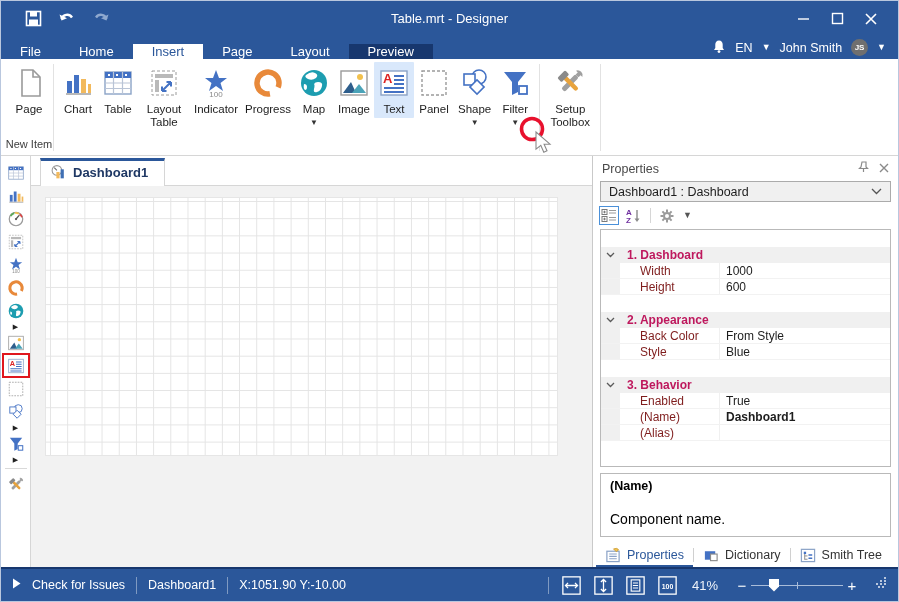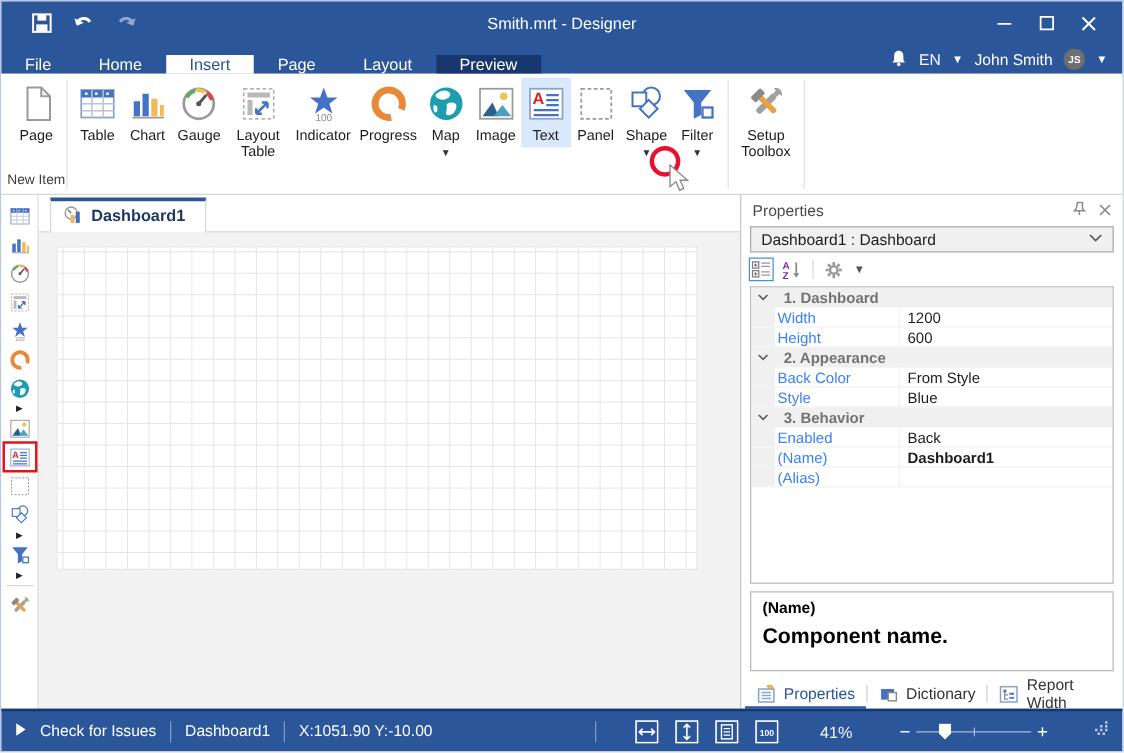--- a/index.html
+++ b/index.html
@@ -59,38 +59,38 @@
   .props-header-right { margin-left:auto; display:flex; gap:10px; align-items:center; color:#8a8a8a; }
   .props-selector { margin:0 7px; height:21px; background:#f0f0f0; border:1px solid #ababab; display:flex; align-items:center; padding:0 8px; color:#1d1d1d; flex:0 0 auto; }
   .props-selector .sel-caret { margin-left:auto; color:#555; font-size:10px; }
   .props-toolbar { height:27px; display:flex; align-items:center; gap:8px; padding:0 8px; flex:0 0 auto; }
   .ptool { display:flex; align-items:center; }
   .ptool.selected { outline:1px solid #4a90d9; outline-offset:1px; }
   .ptool-sep { width:1px; height:15px; background:#d6d6d6; }
   .prop-grid { flex:1; margin:0 7px; border:1px solid #b9b9b9; overflow:hidden; background:#fff; }
   .prow { height:16px; display:flex; align-items:center; font-size:12px; }
   .prow .gutter { width:19px; height:100%; background:#f0f0f0; display:flex; align-items:center; justify-content:center; color:#5a5a5a; font-size:9px; flex:0 0 auto; }
-  .prow.category { background:#f0f0f0; font-weight:bold; color:#737373; }
+  .prow.category { background:#f0f0f0; font-weight:bold; color:#be185d;margin-top:17px; }
   .prow.category .cat-label { padding-left:7px; }
   .prow.prop { border-bottom:1px solid #f2f2f2; }
-  .prow .plabel { width:100px; padding-left:2px; color:#3b82f6; border-right:1px solid #f0f0f0; height:100%; display:flex; align-items:center; flex:0 0 auto;text-align:center; }
+  .prow .plabel { width:100px; padding-left:20px; color:#7f1d1d; border-right:1px solid #f0f0f0; height:100%; display:flex; align-items:center; flex:0 0 auto;text-align:center; }
   .prow .pvalue { flex:1; padding-left:6px; color:#1d1d1d; }
   .prow .pvalue.bold { font-weight:bold; }
   .prop-desc { margin:6px 7px; border:1px solid #b9b9b9; height:64px; padding:5px 9px; flex:0 0 auto; }
   .prop-desc .dtitle { font-weight:bold; font-size:12.5px; }
-  .prop-desc .dtext { font-size:17px; margin-top:6px;font-weight:bold; }
+  .prop-desc .dtext { font-size:14px; margin-top:18px; }
   .panel-tabs { height:24px; display:flex; align-items:stretch; padding:0 3px; flex:0 0 auto; }
   .panel-tab { display:flex; align-items:center; gap:6px; padding:0 9px; font-size:12.5px; color:#333; }
   .panel-tab.active { color:var(--accent); box-shadow:inset 0 -2px 0 var(--accent); }
   .panel-tab-sep { width:1px; height:14px; background:#d0d0d0; align-self:center; }
 
   
   .statusbar { height:34px; background:var(--accent); border-top:2px solid var(--navy); color:#fff; display:flex; align-items:center; padding:0 11px; gap:11px; font-size:12.5px; flex:0 0 auto; }
   .st-sep { width:1px; height:17px; background:rgba(255,255,255,.4); }
-  .st-right { margin-left:auto; display:flex; align-items:center; gap:31px; }
+  .st-right { margin-left:auto; display:flex; align-items:center; gap:13px; }
   .zoom-pct { font-size:13px; color:#eef3fa; min-width:30px; text-align:center; }
   .zslider { display:flex; align-items:center; gap:0; }
   .zminus,.zplus { font-size:15px; color:#fff; width:18px; text-align:center; }
   .ztrack { width:92px; height:1px; background:#a9bcd9; position:relative; }
   .ztrack .tick { position:absolute; left:50%; top:-3px; width:1px; height:7px; background:#a9bcd9; }
   .zthumb { position:absolute; left:18px; top:-6px; width:10px; height:13px; background:#fff; clip-path:polygon(0 0,100% 0,100% 62%,50% 100%,0 62%); }
   .grip { align-self:flex-end; margin-bottom:3px; }
 
   
   .cursor-overlay { position:absolute; left:505px; top:104px; z-index:50; pointer-events:none; }
@@ -116,21 +116,21 @@
             <path d="M2.5 4.5 L4.5 10.5 L10 8.2 Z" fill="#fff"></path>
           </svg>
         </span>
       <span class="tb-btn">
           <svg width="20" height="17" viewBox="0 0 20 17">
             <path d="M15.5 9 C14 4.5 8 3 5 7.5" fill="none" stroke="#8fa9cf" stroke-width="2.4"></path>
             <path d="M17.5 4.5 L15.5 10.5 L10 8.2 Z" fill="#8fa9cf"></path>
           </svg>
         </span>
     </div>
-    <div class="tb-title">Smith.mrt - Designer</div>
+    <div class="tb-title">Table.mrt - Designer</div>
     <div class="tb-win">
       <span class="tb-btn">
           <svg width="13" height="13" viewBox="0 0 13 13">
             <line x1="1" y1="7" x2="12" y2="7" stroke="#fff" stroke-width="1.4"></line>
           </svg>
         </span>
       <span class="tb-btn">
           <svg width="13" height="13" viewBox="0 0 13 13">
             <rect x="1.5" y="1.5" width="10" height="10" fill="none" stroke="#fff" stroke-width="1.4"></rect>
           </svg>
@@ -180,52 +180,39 @@
             </div>
           </div>
           <div class="rgroup-label">New Item</div>
         </div>
         <div class="rsep"></div>
         <div class="rgroup">
           <div class="rgroup-items">
             <div class="ritem">
               <span class="ricon">
                 <svg width="32" height="32" viewBox="0 0 32 32">
-                  <rect x="3" y="5" width="26" height="22" fill="#fff" stroke="#8ba3c7" stroke-width="1.4"></rect>
-                  <rect x="3" y="5" width="26" height="6" fill="#4472c4"></rect>
-                  <path d="M3 16 h26 M3 21.5 h26 M11.5 5 v22 M20.5 5 v22" stroke="#b9c4d6" stroke-width="1.2"></path>
-                  <path d="M6 8 l2 0 M14 8 l2 0 M23 8 l2 0" stroke="#fff" stroke-width="2"></path>
-                </svg>
-              </span>
-              <span>Table</span>
-            </div>
-            <div class="ritem">
-              <span class="ricon">
-                <svg width="32" height="32" viewBox="0 0 32 32">
                   <path d="M4 27 h25" stroke="#9a9a9a" stroke-width="1.4"></path>
                   <rect x="5" y="14" width="5" height="12" fill="#4472c4"></rect>
                   <rect x="12" y="8" width="5" height="18" fill="#4472c4"></rect>
                   <rect x="19" y="12" width="5" height="14" fill="#f2b95c"></rect>
                   <rect x="26" y="17" width="3" height="9" fill="#f2b95c"></rect>
                 </svg>
               </span>
               <span>Chart</span>
             </div>
             <div class="ritem">
               <span class="ricon">
                 <svg width="32" height="32" viewBox="0 0 32 32">
-                  <circle cx="16" cy="16" r="12" fill="#fff" stroke="#9a9a9a" stroke-width="2.2"></circle>
-                  <path d="M6.5 11 A11 11 0 0 1 13 5.6" fill="none" stroke="#5aab5a" stroke-width="3"></path>
-                  <path d="M14 5.3 A11 11 0 0 1 21 6.6" fill="none" stroke="#f2c14e" stroke-width="3"></path>
-                  <path d="M22.5 7.3 A11 11 0 0 1 26.6 13" fill="none" stroke="#d44" stroke-width="3"></path>
-                  <line x1="16" y1="16" x2="22" y2="9" stroke="#555" stroke-width="2.2"></line>
-                  <circle cx="16" cy="16" r="2" fill="#555"></circle>
-                </svg>
-              </span>
-              <span>Gauge</span>
+                  <rect x="3" y="5" width="26" height="22" fill="#fff" stroke="#8ba3c7" stroke-width="1.4"></rect>
+                  <rect x="3" y="5" width="26" height="6" fill="#4472c4"></rect>
+                  <path d="M3 16 h26 M3 21.5 h26 M11.5 5 v22 M20.5 5 v22" stroke="#b9c4d6" stroke-width="1.2"></path>
+                  <path d="M6 8 l2 0 M14 8 l2 0 M23 8 l2 0" stroke="#fff" stroke-width="2"></path>
+                </svg>
+              </span>
+              <span>Table</span>
             </div>
             <div class="ritem">
               <span class="ricon">
                 <svg width="32" height="32" viewBox="0 0 32 32">
                   <rect x="4" y="4" width="24" height="24" fill="#fff" stroke="#9a9a9a" stroke-dasharray="3 2"></rect>
                   <rect x="7" y="7" width="18" height="4" fill="#b9b9b9"></rect>
                   <rect x="7" y="13" width="4" height="12" fill="#b9b9b9"></rect>
                   <path d="M14 24 L23 15 M14 24 l0 -4.5 M14 24 l4.5 0 M23 15 l-4.5 0 M23 15 l0 4.5" fill="none" stroke="#4472c4" stroke-width="2"></path>
                 </svg>
               </span>
@@ -542,21 +529,21 @@
             <span class="gutter">
               <svg width="9" height="6" viewBox="0 0 9 6">
                 <path d="M1 1 L4.5 4.5 L8 1" fill="none" stroke="#5a5a5a" stroke-width="1.3"></path>
               </svg>
             </span>
             <span class="cat-label">1. Dashboard</span>
           </div>
           <div class="prow prop">
             <span class="gutter"></span>
             <span class="plabel">Width</span>
-            <span class="pvalue">1200</span>
+            <span class="pvalue">1000</span>
           </div>
           <div class="prow prop">
             <span class="gutter"></span>
             <span class="plabel">Height</span>
             <span class="pvalue">600</span>
           </div>
           <div class="prow category">
             <span class="gutter">
               <svg width="9" height="6" viewBox="0 0 9 6">
                 <path d="M1 1 L4.5 4.5 L8 1" fill="none" stroke="#5a5a5a" stroke-width="1.3"></path>
@@ -578,21 +565,21 @@
             <span class="gutter">
               <svg width="9" height="6" viewBox="0 0 9 6">
                 <path d="M1 1 L4.5 4.5 L8 1" fill="none" stroke="#5a5a5a" stroke-width="1.3"></path>
               </svg>
             </span>
             <span class="cat-label">3. Behavior</span>
           </div>
           <div class="prow prop">
             <span class="gutter"></span>
             <span class="plabel">Enabled</span>
-            <span class="pvalue">Back</span>
+            <span class="pvalue">True</span>
           </div>
           <div class="prow prop">
             <span class="gutter"></span>
             <span class="plabel">(Name)</span>
             <span class="pvalue bold">Dashboard1</span>
           </div>
           <div class="prow prop">
             <span class="gutter"></span>
             <span class="plabel">(Alias)</span>
             <span class="pvalue"></span>
@@ -626,21 +613,21 @@
           <span class="panel-tab-sep"></span>
           <div class="panel-tab">
             <span style="display: flex;">
               <svg width="16" height="16" viewBox="0 0 17 16">
                 <rect x="1.5" y="2" width="14" height="13" fill="#fff" stroke="#8ba3c7" stroke-width="1.3"></rect>
                 <rect x="4" y="4.5" width="2.5" height="2.5" fill="#4472c4"></rect>
                 <path d="M5 7 v6 M5 9 h3 M5 12.5 h3" stroke="#8a8a8a" stroke-width="1"></path>
                 <path d="M9 8 h4 M9 11.5 h4" stroke="#4472c4" stroke-width="1.6"></path>
               </svg>
             </span>
-            <span>Report Width</span>
+            <span>Smith Tree</span>
           </div>
         </div>
     </div>
   </div>
 
   <div class="statusbar">
     <span><svg width="9" height="11" viewBox="0 0 9 11">
           <path d="M1 0.5 L8.5 5.5 L1 10.5 Z" fill="#fff"></path>
         </svg></span>
     <span>Check for Issues</span>

